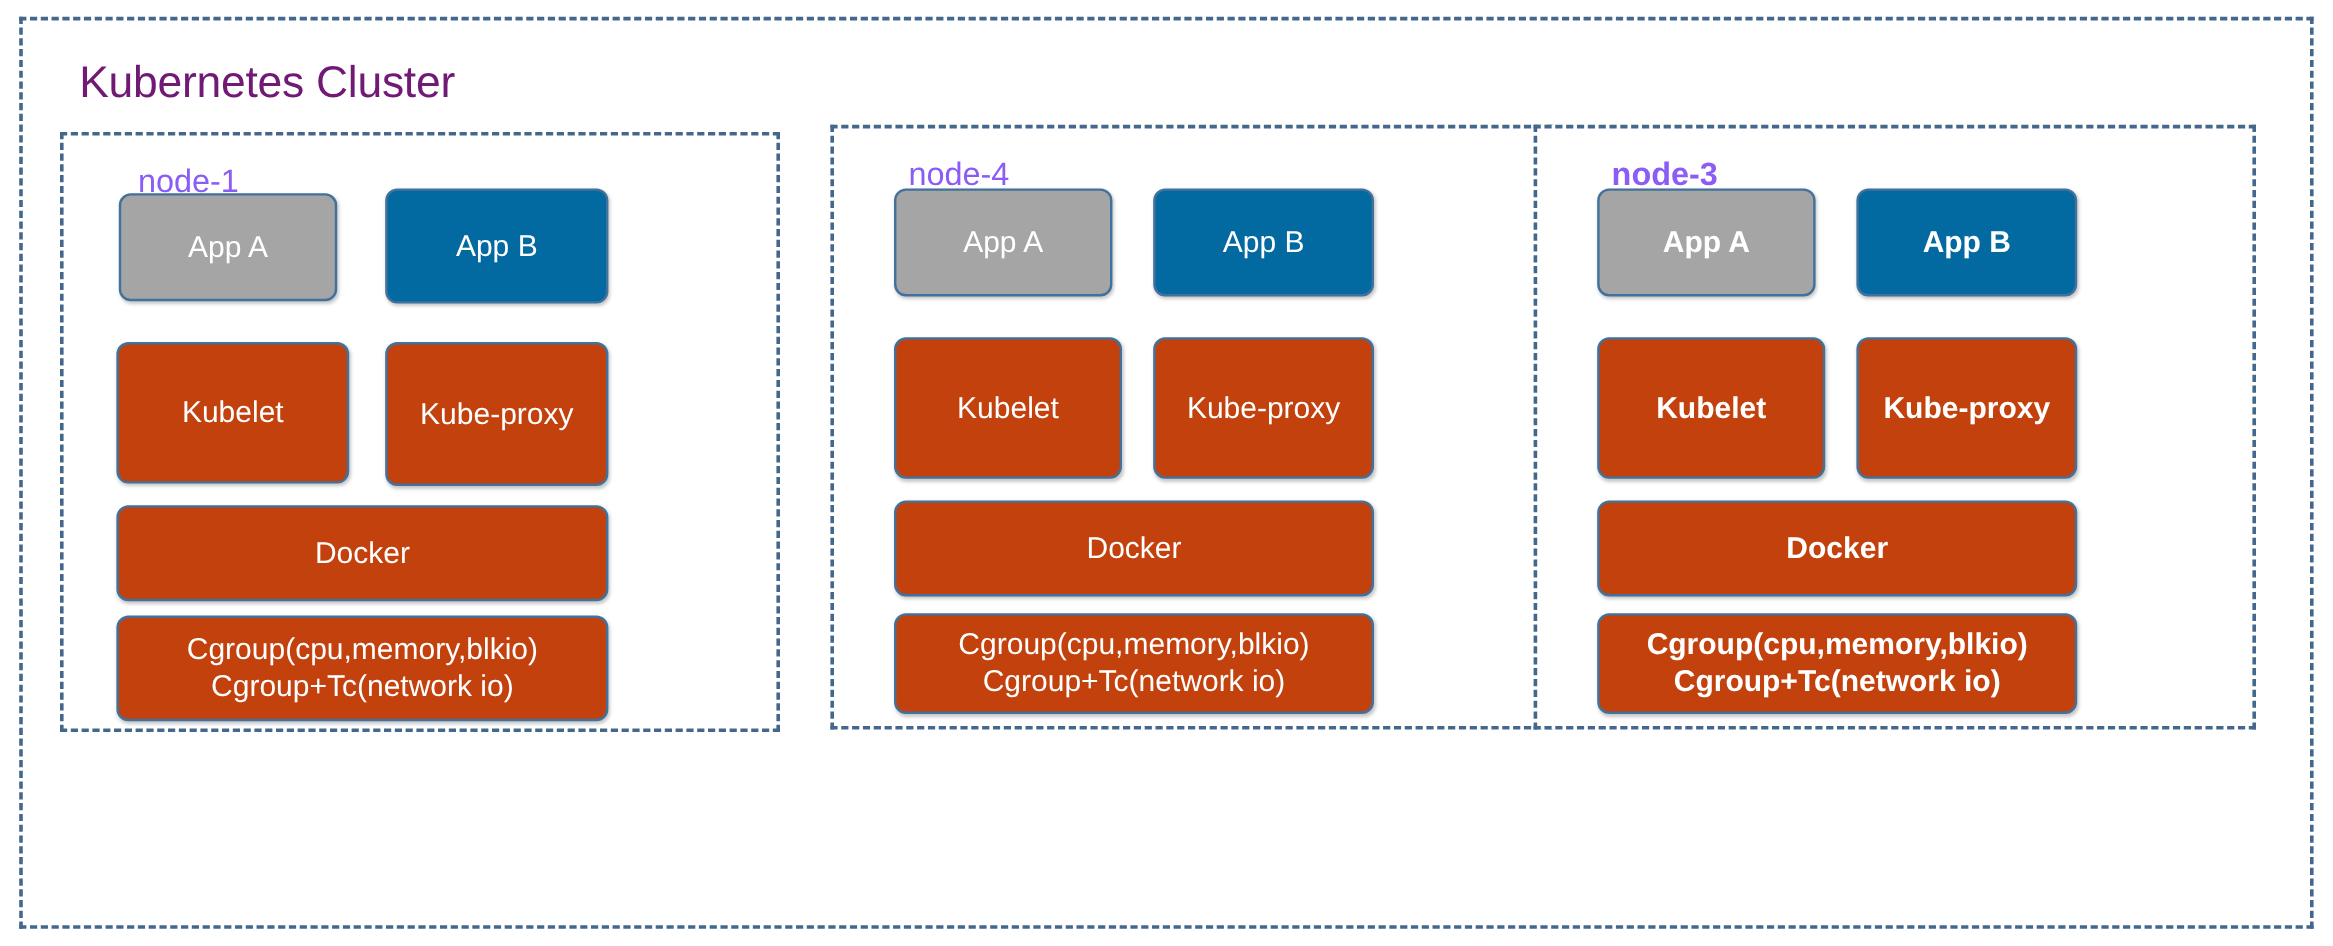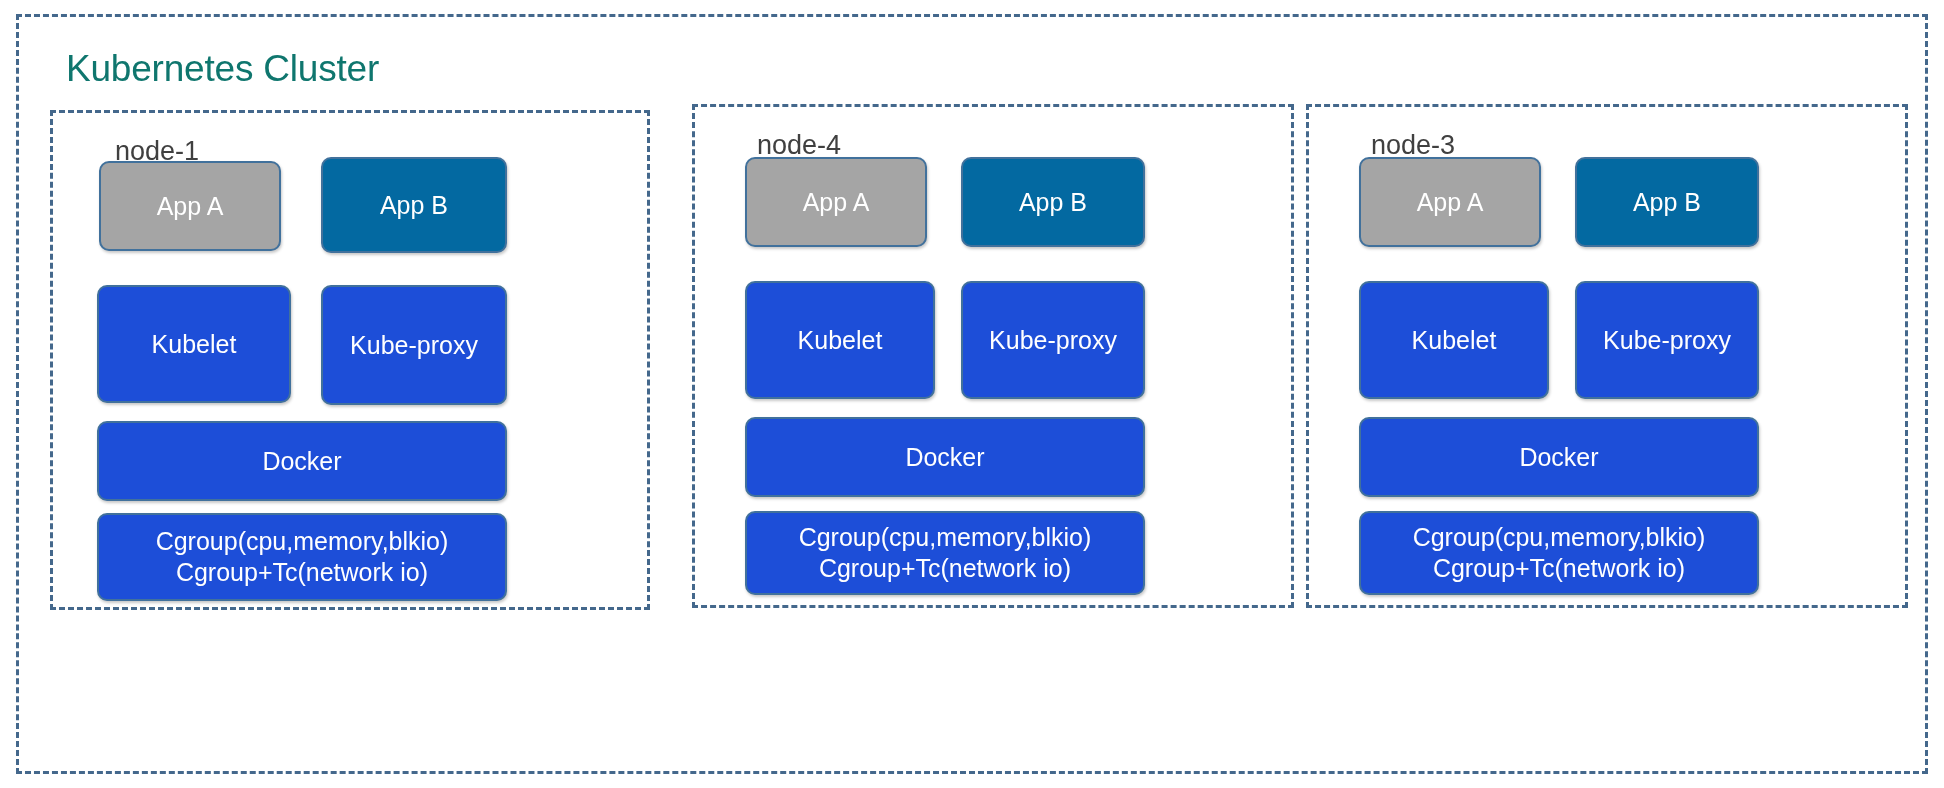--- a/index.html
+++ b/index.html
@@ -32,43 +32,43 @@
     border: 3px dashed #44688c;
     background: #ffffff;
   }
 
   .cluster-title {
     position: absolute;
     left: 47px;
     top: 30px;
     font-size: 37px;
     line-height: 44px;
-    color: #0f766e;
+    color: #701a75;
     white-space: nowrap;
     letter-spacing: -0.2px;
   }
 
   
   .node {
     position: absolute;
     box-sizing: border-box;
     border: 3px dashed #44688c;
     background: #ffffff;
   }
   .node-1 { left: 50px;   top: 110px; width: 600px;  height: 500px; }
   .node-2 { left: 692px;  top: 104px; width: 602px;  height: 504px; }
-  .node-3 { left: 1306px; top: 104px; width: 602px;  height: 504px; }
+  .node-3 { left: 1278px; top: 104px; width: 602px;  height: 504px; font-weight: bold; }
 
   .node-label {
     position: absolute;
     left: 62px;
     top: 22px;
     font-size: 27px;
     line-height: 32px;
-    color: #404040;
+    color: #8b5cf6;
     white-space: nowrap;
   }
 
   
   .box {
     position: absolute;
     box-sizing: border-box;
     border: 2px solid #41719c;
     border-radius: 10px;
     display: flex;
@@ -77,21 +77,21 @@
     text-align: center;
     color: #ffffff;
     font-size: 25px;
     line-height: 31px;
     box-shadow: 1px 2px 3px rgba(0,0,0,0.22);
     white-space: pre-line;
     padding: 0 4px;
   }
   .box.gray  { background: #a5a5a5; }
   .box.gold  { background: #0369a1; }
-  .box.blue  { background: #1d4ed8; }
+  .box.blue  { background: #c2410c; }
 
   
   .n1-appa   { left: 46px;  top: 48px;  width: 182px; height: 90px; }
   .n1-appb   { left: 268px; top: 44px;  width: 186px; height: 96px; }
   .n1-kubelet{ left: 44px;  top: 172px; width: 194px; height: 118px; }
   .n1-proxy  { left: 268px; top: 172px; width: 186px; height: 120px; }
   .n1-docker { left: 44px;  top: 308px; width: 410px; height: 80px; }
   .n1-cgroup { left: 44px;  top: 400px; width: 410px; height: 88px; }
 
   

